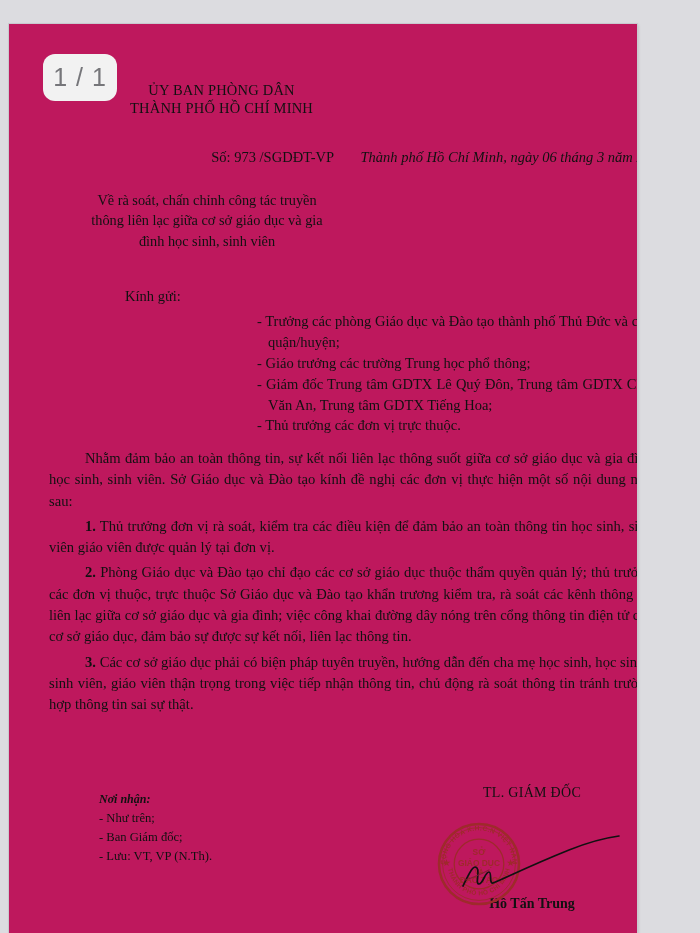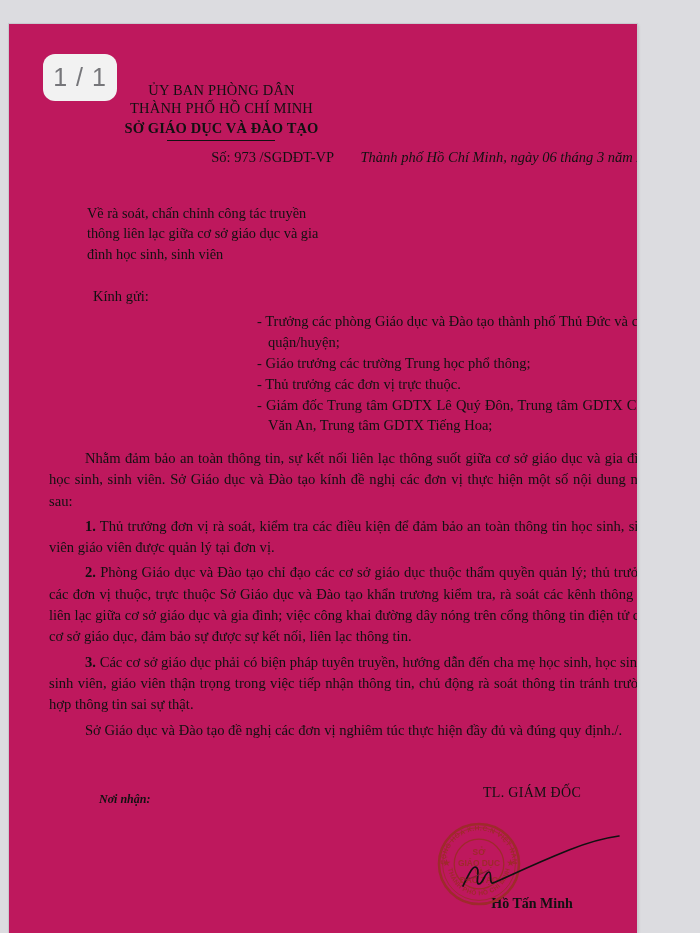--- a/index.html
+++ b/index.html
@@ -146,35 +146,34 @@
     font-size: 14.5px;
     font-style: italic;
   }
 
   
   .subject {
     position: absolute;
     left: 78px;
     top: 166px;
     width: 240px;
-    text-align: left;
+    text-align: center;
     font-size: 14.3px;
     line-height: 1.42;
-    margin-top: 13px;
   }
 
   
   .to-block {
     position: absolute;
     left: 0;
     top: 264px;
     width: 682px;
   }
   .to-label {
-    margin-left: 84px;
+    margin-left: 116px;
     font-size: 14.5px;
   }
   .to-list {
     margin: 6px 0 0 0;
     padding: 0;
     list-style: none;
   }
   .to-list li {
     margin-left: 248px;
     margin-right: 40px;
@@ -277,53 +276,56 @@
   <div id="page">
 
     <div id="page-badge">1 / 1</div>
 
     <div class="doc">
 
       <div class="header-row">
         <div class="hdr-left">
           <div class="l1">ỦY BAN PHÒNG DÂN</div>
           <div class="l2">THÀNH PHỐ HỒ CHÍ MINH</div>
-          <div><span class="l3">SỞ GIÁO DỤC VÀ ĐÀO TẠO</span></div>
         </div>
       </div>
 
       <div class="numdate">
         <div class="docnum">Số:  973 /SGDĐT-VP</div>
         <div class="docdate">Thành phố Hồ Chí Minh, ngày  06 tháng 3 năm 2023</div>
       </div>
 
       <div class="subject">Về  rà soát, chấn chỉnh công tác truyền thông liên lạc giữa cơ sở giáo dục và gia đình học sinh, sinh viên</div>
 
       <div class="to-block">
         <div class="to-label">Kính gửi:</div>
         <ul class="to-list">
           <li>- Trưởng các phòng Giáo dục và Đào tạo thành phố Thủ Đức và các quận/huyện;</li>
           <li>- Giáo trưởng các trường Trung học phổ thông;</li>
+          <li>- Giám đốc Trung tâm GDTX Lê Quý Đôn, Trung tâm GDTX Chu Văn An, Trung tâm GDTX Tiếng Hoa;</li>
           <li>- Thủ trưởng các đơn vị trực thuộc.</li>
-          <li>- Giám đốc Trung tâm GDTX Lê Quý Đôn, Trung tâm GDTX Chu Văn An, Trung tâm GDTX Tiếng Hoa;</li>
         </ul>
       </div>
 
       <div class="body-block">
         <p>Nhằm đảm bảo an toàn thông tin, sự kết nối liên lạc thông suốt giữa cơ sở giáo dục và gia đình học sinh, sinh viên. Sở Giáo dục và Đào tạo kính đề nghị các đơn vị thực hiện một số nội dung như sau:</p>
         <p><span class="num">1.</span><span>  Thủ trưởng đơn vị rà soát, kiểm tra các điều kiện để đảm bảo an toàn thông tin học sinh, sinh viên giáo viên được quản lý tại đơn vị.</span></p>
         <p><span class="num">2.</span><span> Phòng Giáo dục và Đào tạo chỉ đạo các cơ sở giáo dục thuộc thẩm quyền quản lý; thủ trưởng các đơn vị thuộc, trực thuộc Sở Giáo dục và Đào tạo khẩn trương kiểm tra, rà soát các kênh thông tin liên lạc giữa cơ sở giáo dục và gia đình; việc công khai đường dây nóng trên cổng thông tin điện tử của cơ sở giáo dục, đảm bảo sự được sự kết nối, liên lạc thông tin.</span></p>
         <p><span class="num">3.</span><span> Các cơ sở giáo dục phải có biện pháp tuyên truyền, hướng dẫn đến cha mẹ học sinh, học sinh - sinh viên, giáo viên thận trọng trong việc tiếp nhận thông tin, chủ động rà soát thông tin tránh trường hợp thông tin sai sự thật.</span></p>
-        <p>Sở Giáo dục và Đào tạo đề nghị các đơn vị nghiêm túc thực hiện đầy đủ và đúng quy định./.</p>
       </div>
 
       <div class="footer">
 
         <div class="noinhan">
           <div class="nn-title">Nơi nhận:</div>
+          <ul>
+            <li>- Như trên;</li>
+            <li>- Ban Giám đốc;</li>
+            <li>- Lưu: VT, VP (N.Th).</li>
+          </ul>
         </div>
 
         <div class="sigblock">
           <div class="sig-title1">TL. GIÁM ĐỐC</div>
 
           <div class="sig-area">
 
             <svg class="seal" viewBox="0 0 120 120">
               <defs>
                 <path id="arcTop" d="M 18,60 A 42,42 0 0 1 102,60" fill="none"></path>
@@ -346,20 +348,20 @@
               <text x="60" y="84" text-anchor="middle" font-family="'Liberation Sans', sans-serif" font-size="10.5" font-weight="bold" fill="#9e2a2b">ĐÀO TẠO</text>
             </svg>
 
             <svg class="handwriting" viewBox="0 0 180 70">
               <path d="M 4,52 C 10,40 14,30 18,34 C 21,38 16,50 20,50 C 24,50 26,38 30,38
                        C 33,38 30,50 34,49 C 40,47 70,32 110,16 C 130,8 145,4 160,2" fill="none" stroke="#111" stroke-width="1.7" stroke-linecap="round"></path>
               <path d="M 6,46 C 14,44 22,40 30,36" fill="none" stroke="#7a2030" stroke-width="1.2" stroke-linecap="round" opacity="0.85"></path>
             </svg>
           </div>
 
-          <div class="sig-name">Hồ Tấn Minh</div>
+          <div class="sig-name">Hồ Tấn Trung</div>
         </div>
 
       </div>
 
     </div>
   </div>
 </div>
 
 </body></html>

